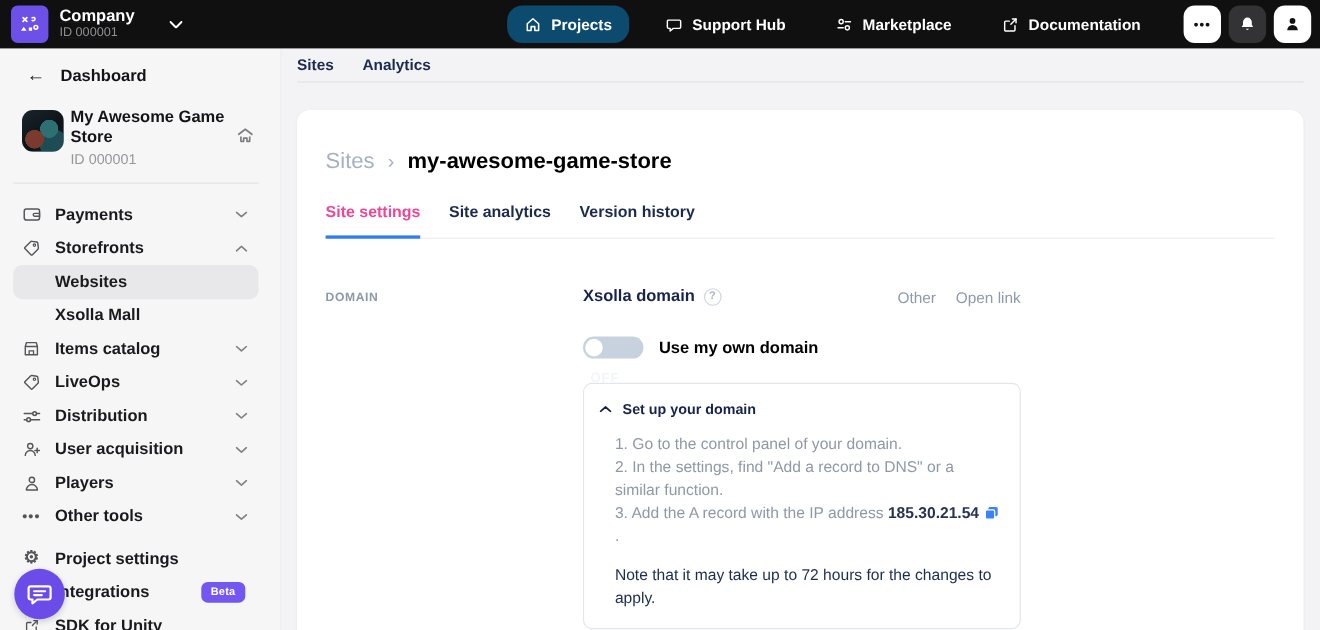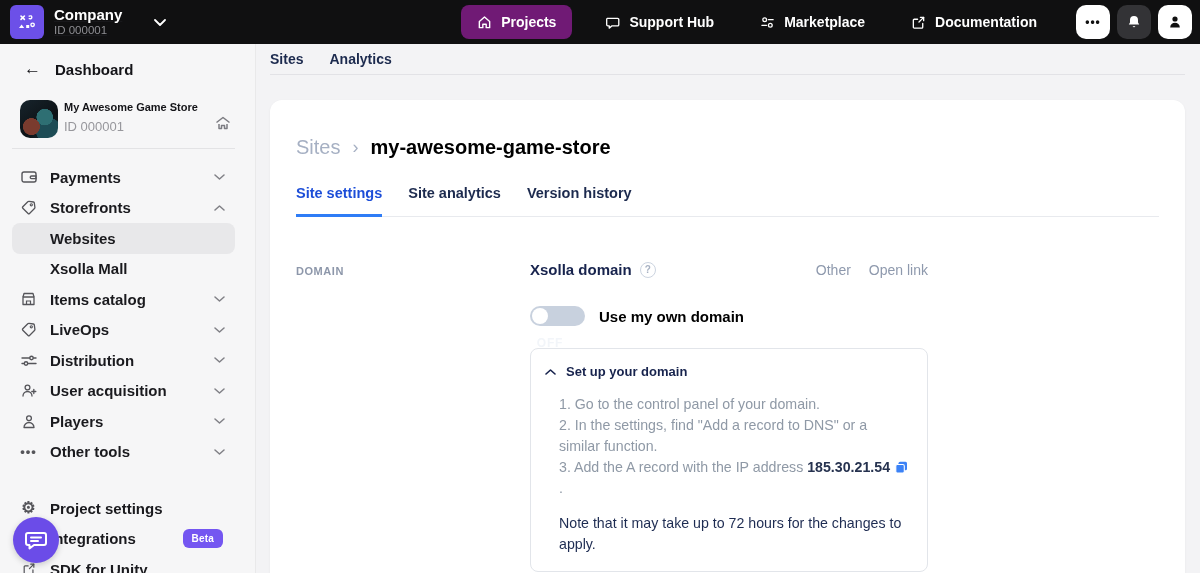--- a/index.html
+++ b/index.html
@@ -9,40 +9,40 @@
   
   .topbar { position:absolute; top:0; left:0; width:1200px; height:44px; background:#101011; display:flex; align-items:center; z-index:40; }
   .brand { display:flex; align-items:center; gap:10px; padding-left:10px;text-decoration:underline; }
   .logo { width:34px; height:34px; border-radius:6px; background:#6c50e8; display:flex; align-items:center; justify-content:center; flex:0 0 auto; }
   .brand-text { line-height:1.1; }
   .brand-name { color:#fff; font-weight:700; font-size:15px; }
   .brand-id { color:#8e8e93; font-size:11.5px; margin-top:1px; }
   .brand-chevron { margin-left:22px; display:flex; }
   .topnav { display:flex; align-items:center; margin-left:auto; gap:10px; }
   .topnav-item { display:flex; align-items:center; gap:9px; color:#fff; font-size:14px; font-weight:600; padding:9px 13px; border-radius:8px; cursor:pointer; }
-  .topnav-item.active { background:#701a75; padding:9px 16px; }
+  .topnav-item.active { background:#0c4a6e; padding:9px 16px;border-radius:14px; }
   .topnav-item + .topnav-item { margin-left:10px; }
   .icon-btn-group { display:flex; align-items:center; gap:7px; margin-left:26px; margin-right:8px; }
   .icon-btn { width:34px; height:34px; border-radius:10px; border:none; display:flex; align-items:center; justify-content:center; cursor:pointer; font-size:14px; }
   .icon-btn.light { background:#fff; color:#111; }
   .icon-btn.dark { background:#333336; color:#fff; }
   .more-glyph { font-size:12px; letter-spacing:1px; font-weight:700; color:#111; }
 
   
   .sidebar { position:absolute; top:44px; left:0; width:256px; height:529px; background:#f6f6f7; border-right:1px solid rgba(0,0,0,.05); }
   .side-back { display:flex; align-items:center; gap:14px; padding:0 0 0 24px; height:30px; margin-top:10px; font-weight:700; font-size:15px; color:#141418; cursor:pointer; }
   .back-arrow { font-size:17px; }
   .project-block { position:relative; margin:14px 20px 0 20px; }
   .project-avatar { position:absolute; left:0; top:2px; width:38px; height:38px; border-radius:10px;
       background:radial-gradient(circle at 30% 70%, #7a3b2e 0 22%, transparent 23%),
                  radial-gradient(circle at 65% 45%, #2e6f73 0 25%, transparent 26%),
                  radial-gradient(circle at 75% 80%, #1d4c55 0 30%, transparent 31%),
                  linear-gradient(145deg,#17242c,#0d1216 60%, #123038); }
   .project-text { margin-left:44px; padding-right:26px; }
-  .project-name { font-weight:700; font-size:11px; line-height:18px; color:#141418; }
+  .project-name { font-weight:700; font-size:15px; line-height:18px; color:#141418; }
   .project-id { color:#97979c; font-size:13px; margin-top:3px; }
   .project-home { position:absolute; right:4px; top:18px; color:#7c7c82; display:flex; }
   .side-divider { height:1px; background:#e3e3e5; margin:14px 20px 0 12px; }
   .side-menu { margin-top:13px; }
   .side-row { display:flex; align-items:center; height:30.5px; margin:0 20px 0 12px; padding-left:8px; border-radius:8px; position:relative; cursor:pointer; font-size:15px; font-weight:600; color:#1a1a1e; }
   .side-row.selected { background:#e8e8ea; }
   .side-row .mi { width:17px; display:flex; justify-content:center; color:#55555a; }
   .side-row .lbl { margin-left:13px; }
   .side-row.child { padding-left:38px; }
   .side-row .chev { position:absolute; right:10px; display:flex; color:#808086; }
@@ -60,21 +60,21 @@
   .subnav-item { font-size:14px; font-weight:600; color:#1c2a4e; cursor:pointer; }
   .card { position:absolute; top:56px; left:14px; right:15px; bottom:-24px; background:#fff; border-radius:12px; box-shadow:0 1px 3px rgba(20,20,40,.05); padding:26px 26px 0 26px; }
 
   .breadcrumb { display:flex; align-items:center; gap:12px; margin-top:10px; font-size:20px; }
   .crumb-parent { color:#a6b0c3; cursor:pointer; }
   .crumb-sep { color:#a6b0c3; font-size:18px; }
   .crumb-current { color:#000000; font-weight:700; }
 
   .tabs { display:flex; gap:26px; margin-top:26px; border-bottom:1px solid #e8eaee; }
   .tab { font-size:14.5px; font-weight:600; color:#1c2a4e; padding-bottom:13px; cursor:pointer; border-bottom:3px solid transparent; margin-bottom:-1px; }
-  .tab.active { color:#1d4ed8; border-bottom-color:#2e7cf6;text-align:center; }
+  .tab.active { color:#ec4899; border-bottom-color:#2e7cf6;text-align:center; }
 
   .section { display:flex; margin-top:44px; }
   .section-label { width:234px; font-size:11px; font-weight:700; letter-spacing:.05em; color:#8d97aa; padding-top:4px; }
   .section-body { width:398px; }
 
   .field-head { display:flex; align-items:center; }
   .field-title { font-size:15px; font-weight:700; color:#17234d; }
   .help-circle { width:16px; height:16px; border-radius:50%; border:1.5px solid #ccd4e0; color:#a7b1c2; font-size:10px; font-weight:700; display:flex; align-items:center; justify-content:center; margin-left:8px; cursor:pointer; }
   .field-links { margin-left:auto; display:flex; gap:18px; }
   .field-link { color:#8e99ad; font-size:14px; cursor:pointer; }

